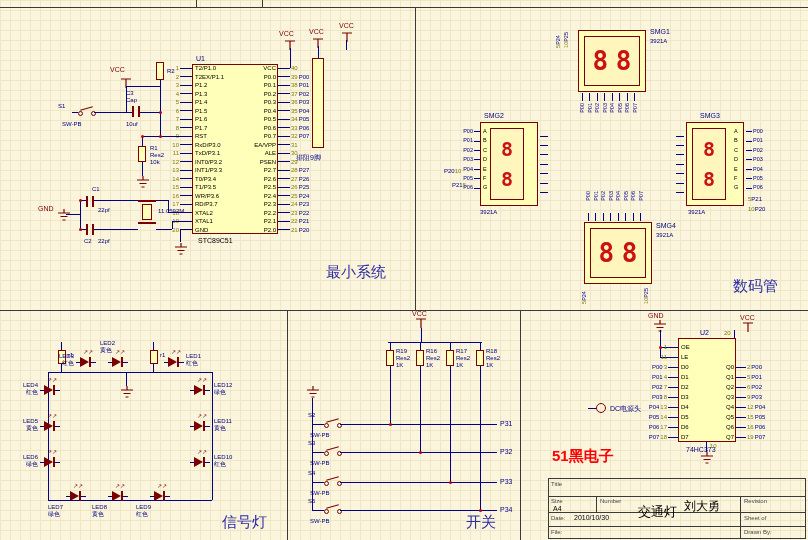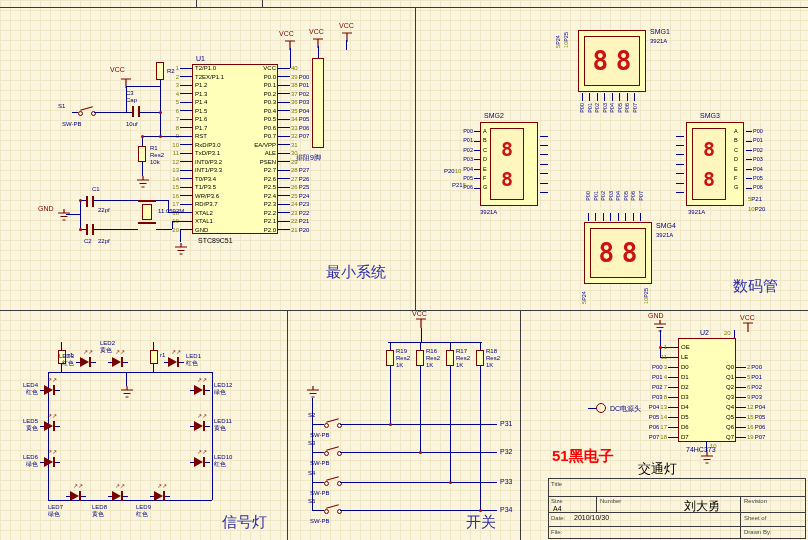--- a/index.html
+++ b/index.html
@@ -1128,21 +1128,21 @@
     <div class="dl" style="left:548px;top:496px;width:258px;height:1px"></div>
     <div class="dl" style="left:548px;top:512px;width:258px;height:1px"></div>
     <div class="dl" style="left:548px;top:526px;width:258px;height:1px"></div>
     <div class="dl" style="left:548px;top:538px;width:258px;height:1px"></div>
     <div class="dl" style="left:548px;top:478px;width:1px;height:60px"></div>
     <div class="dl" style="left:805px;top:478px;width:1px;height:60px"></div>
     <div class="dl" style="left:596px;top:496px;width:1px;height:16px"></div>
     <div class="dl" style="left:740px;top:496px;width:1px;height:42px"></div>
 
     <div class="t t6 gy" style="left:551px;top:481px">Title</div>
-    <div class="t blk" style="left:638px;top:462px;font-size:13px">交通灯</div>
+    <div class="t blk" style="left:638px;top:505px;font-size:13px">交通灯</div>
     <div class="t t6 gy" style="left:551px;top:498px">Size</div>
     <div class="t blk" style="left:553px;top:505px">A4</div>
     <div class="t t6 gy" style="left:600px;top:498px">Number</div>
     <div class="t blk" style="left:684px;top:500px;font-size:12px">刘大勇</div>
     <div class="t t6 gy" style="left:744px;top:498px">Revision</div>
     <div class="t t6 gy" style="left:551px;top:515px">Date:</div>
     <div class="t blk" style="left:574px;top:514px">2010/10/30</div>
     <div class="t t6 gy" style="left:744px;top:515px">Sheet of</div>
     <div class="t t6 gy" style="left:551px;top:529px">File:</div>
     <div class="t t6 gy" style="left:744px;top:529px">Drawn By:</div>

